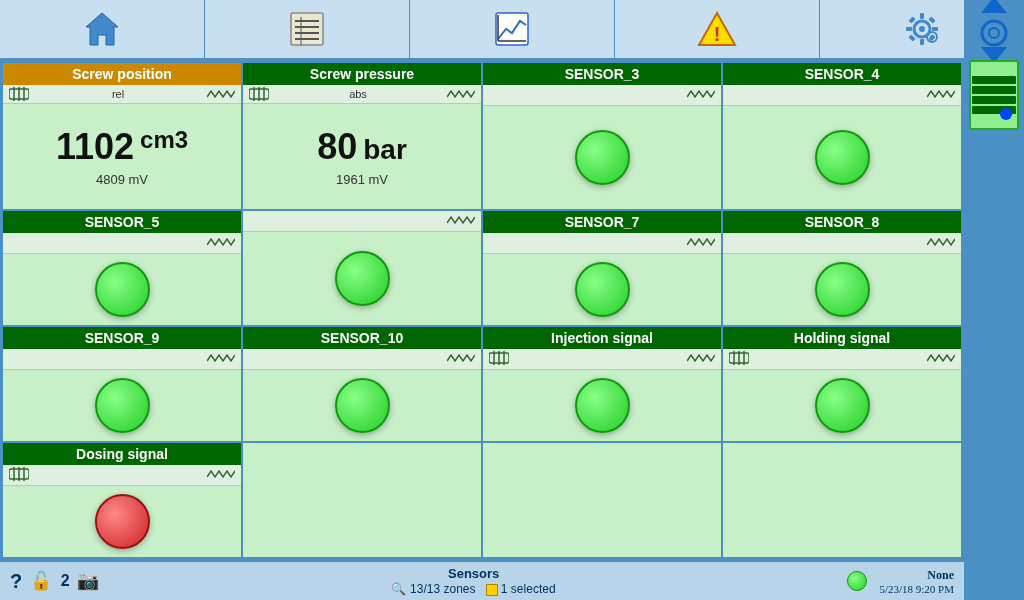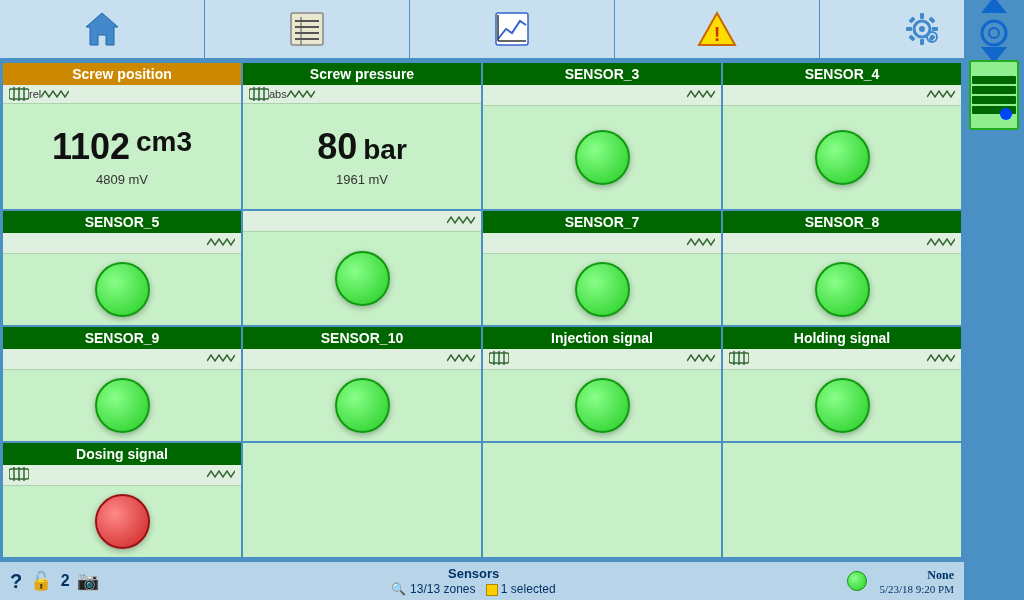--- a/index.html
+++ b/index.html
@@ -113,21 +113,21 @@
       font-weight: bold;
       font-size: 14px;
       padding: 3px 0;
     }
     .big-value-header.screw-pos {
       background: #cc8800;
     }
     .big-value-subrow {
       display: flex;
       align-items: center;
-      justify-content: flex-start;
+      justify-content: space-between;
       padding: 2px 6px;
       font-size: 11px;
       color: #333;
       background: #e0f0e0;
       border-bottom: 1px solid #aad4aa;
     }
     .big-value-body {
       flex: 1;
       display: flex;
       flex-direction: column;
@@ -345,21 +345,21 @@
           <span>rel</span>
           <span class="subrow-icon">
             <svg width="28" height="14" viewBox="0 0 28 14">
                 <polyline points="0,10 4,4 8,10 12,4 16,10 20,4 24,10 28,4" fill="none" stroke="#336633" stroke-width="1.5"></polyline>
               </svg>
           </span>
         </div>
         <div class="big-value-body">
           <div style="display:flex;align-items:flex-start;gap:6px;">
             <span class="big-number">1102</span>
-            <span class="big-number" style="font-size:28px;">cm3</span>
+            <span class="big-number" style="font-size:24px;">cm3</span>
           </div>
           <div style="font-size:13px;color:#333;margin-top:4px;">4809 mV</div>
         </div>
       </div>
 
       <div class="big-value-cell">
         <div class="big-value-header" style="background:#006600;">Screw pressure</div>
         <div class="big-value-subrow">
           <span class="subrow-icon">
             <svg width="20" height="14" viewBox="0 0 20 14">

